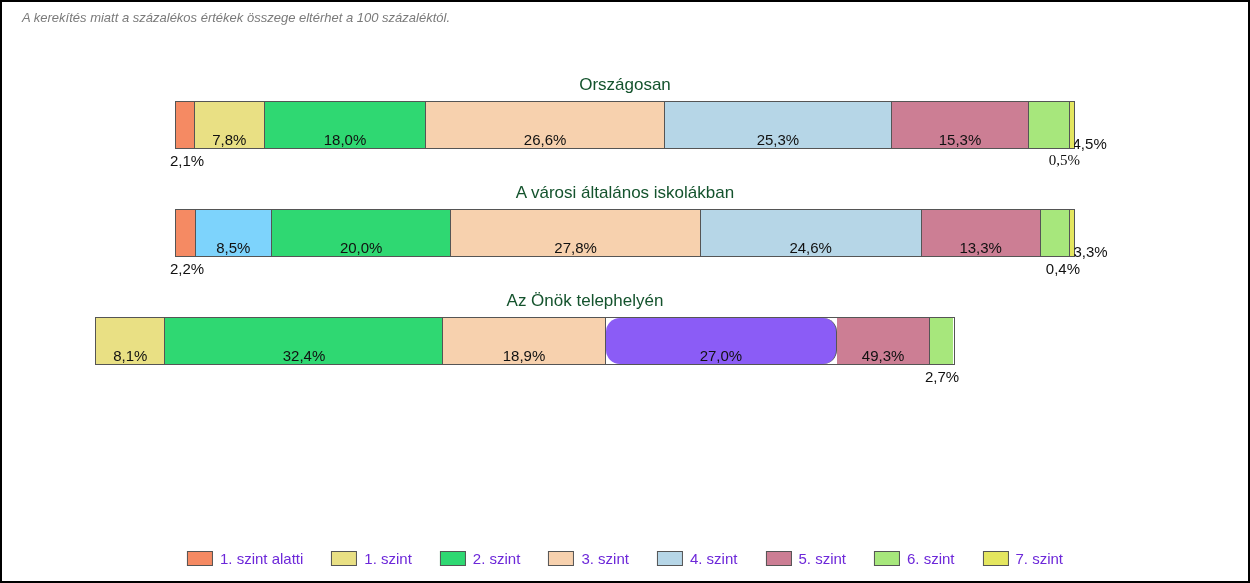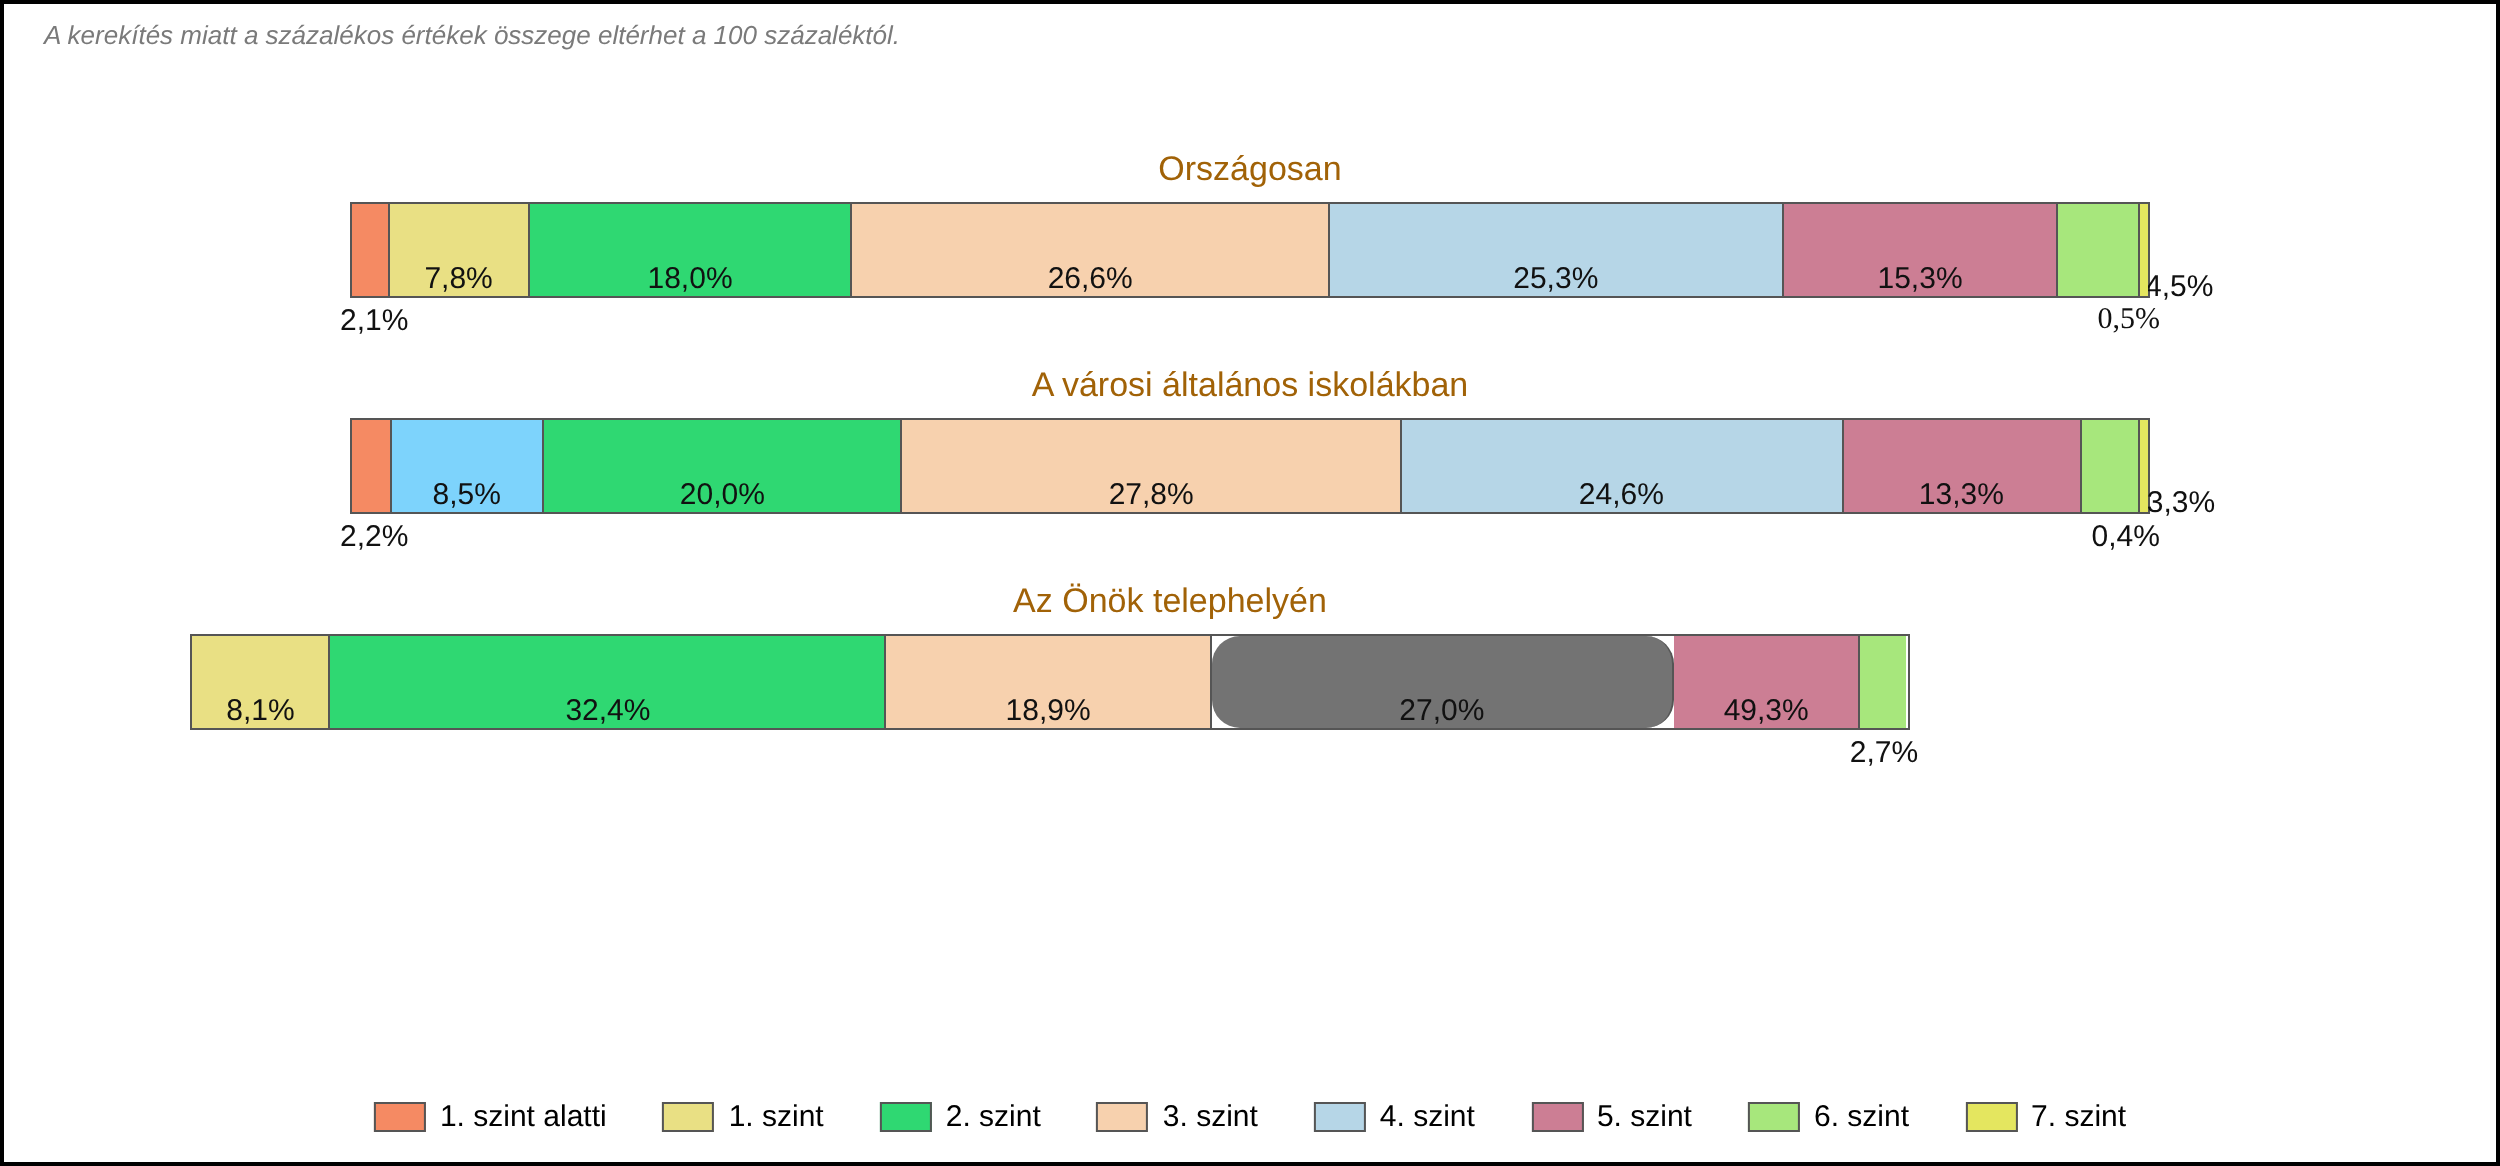--- a/index.html
+++ b/index.html
@@ -25,21 +25,21 @@
   .bars-area {
     margin: 0 auto;
     width: 900px;
   }
   .bar-group {
     margin-bottom: 34px;
   }
   .bar-title {
     text-align: center;
     font-size: 17px;
-    color: #a16207;
+    color: #14532d;
     margin-bottom: 6px;
   }
   .bar-row {
     position: relative;
     height: 48px;
   }
   .bar {
     display: flex;
     height: 48px;
     border: 1px solid #555;
@@ -68,21 +68,21 @@
   .outlabel.right { top: 14px; left: calc(100% + 4px); margin-top: 19px; }
 
   .legend {
     position: absolute;
     bottom: 14px;
     left: 50%;
     transform: translateX(-50%);
     display: flex;
     gap: 28px;
     font-size: 15px;
-    color: #000000;
+    color: #6d28d9;
     align-items: center;
     white-space: nowrap;
   }
   .legend-item {
     display: flex;
     align-items: center;
     gap: 7px;
   }
   .swatch {
     width: 26px;
@@ -170,21 +170,21 @@
         <div class="bar" style="margin-left:-80px;width:860px;">
           <div class="seg" style="width: 8.1%; background-color: rgb(233, 224, 132);">
             <span>8,1%</span>
           </div>
           <div class="seg" style="width: 32.4%; background-color: rgb(47, 216, 114);">
             <span>32,4%</span>
           </div>
           <div class="seg" style="width: 18.9%; background-color: rgb(247, 209, 174);">
             <span>18,9%</span>
           </div>
-          <div class="seg" style="width: 27%; background-color: #737373; border-radius: 14px;">
+          <div class="seg" style="width: 27%; background-color: #8b5cf6; border-radius: 14px;">
             <span>27,0%</span>
           </div>
           <div class="seg" style="width: 10.8%; background-color: rgb(204, 126, 148);">
             <span>49,3%</span>
           </div>
           <div class="seg" style="width: 2.7%; background-color: rgb(167, 231, 124);">
             <span class="outlabel below-right">2,7%</span>
           </div>
         </div>
       </div>

